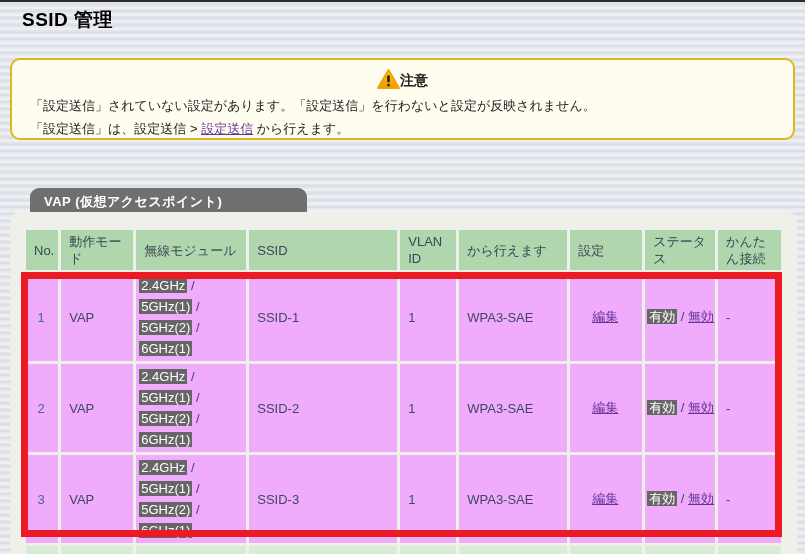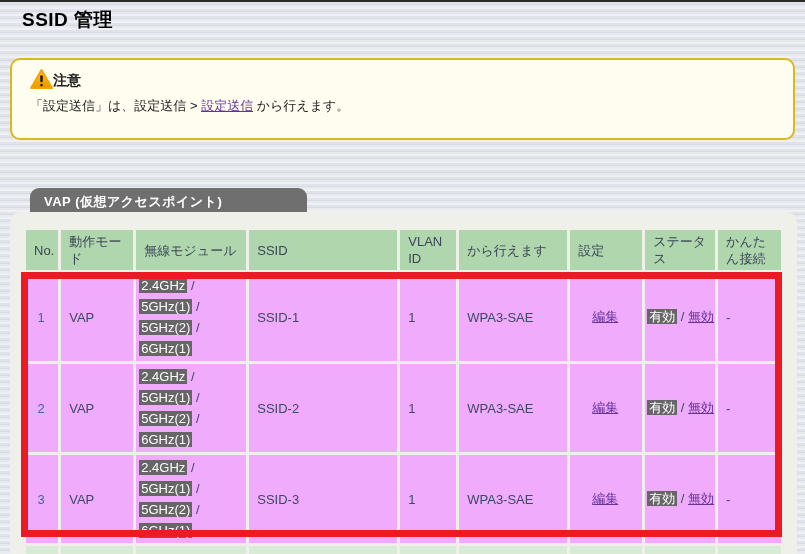--- a/index.html
+++ b/index.html
@@ -15,21 +15,21 @@
   }
   .topline { position:absolute; left:0; top:0; width:805px; height:2px; background:#2b2b2b; }
   .page-title { position:absolute; left:22px; top:7px; font-size:19px; font-weight:bold; color:#000; letter-spacing:.5px; }
 
   
   .notice {
     position:absolute; left:10px; top:58px; width:785px; height:82px;
     background:#fffdf0; border:2px solid #d9b91c; border-radius:10px;
     padding:8px 18px 0 18px;
   }
-  .notice-head { display:flex; align-items:center; height:26px; }
+  .notice-head { display:flex; align-items:center; height:26px;justify-content:center; }
   .notice-head .warn-svg { width:23px; height:21px; }
   .notice-heading { font-size:14px; font-weight:bold; color:#222; }
   .notice-line { font-size:13px; color:#222; line-height:23px; }
   .plink { color:#663399; text-decoration:underline; cursor:pointer; }
 
   
   .vap-tab {
     position:absolute; left:30px; top:188px; width:277px; height:28px;
     background:#6f6f6f; border-radius:9px 9px 0 0;
     color:#fff; font-size:13px; font-weight:bold; line-height:28px; padding-left:14px;
@@ -84,20 +84,21 @@
               <stop offset="1" stop-color="#ef9400"></stop>
         </linearGradient>
           </defs>
         <path d="M12 1 L23 20 H1 Z" fill="url(#wg)" stroke="#f0a500" stroke-width="2" stroke-linejoin="round"></path>
         <rect x="10.7" y="6.5" width="2.6" height="7.5" rx="1.2" fill="#231800"></rect>
         <rect x="10.7" y="15.5" width="2.6" height="2.8" rx="1.2" fill="#231800"></rect>
       </svg>
     </span>
     <span class="notice-heading">注意</span>
   </div>
+  <div class="notice-line">「設定送信」されていない設定があります。「設定送信」を行わないと設定が反映されません。</div>
   <div class="notice-line"><span>「設定送信」は、設定送信 &gt; </span><a class="plink">設定送信</a><span> から行えます。</span></div>
 </div>
 
 <div class="vap-tab">VAP (仮想アクセスポイント)</div>
 <div class="panel"></div>
 
 <table class="vap">
   <colgroup>
     <col class="c-no">
       <col class="c-mode">

